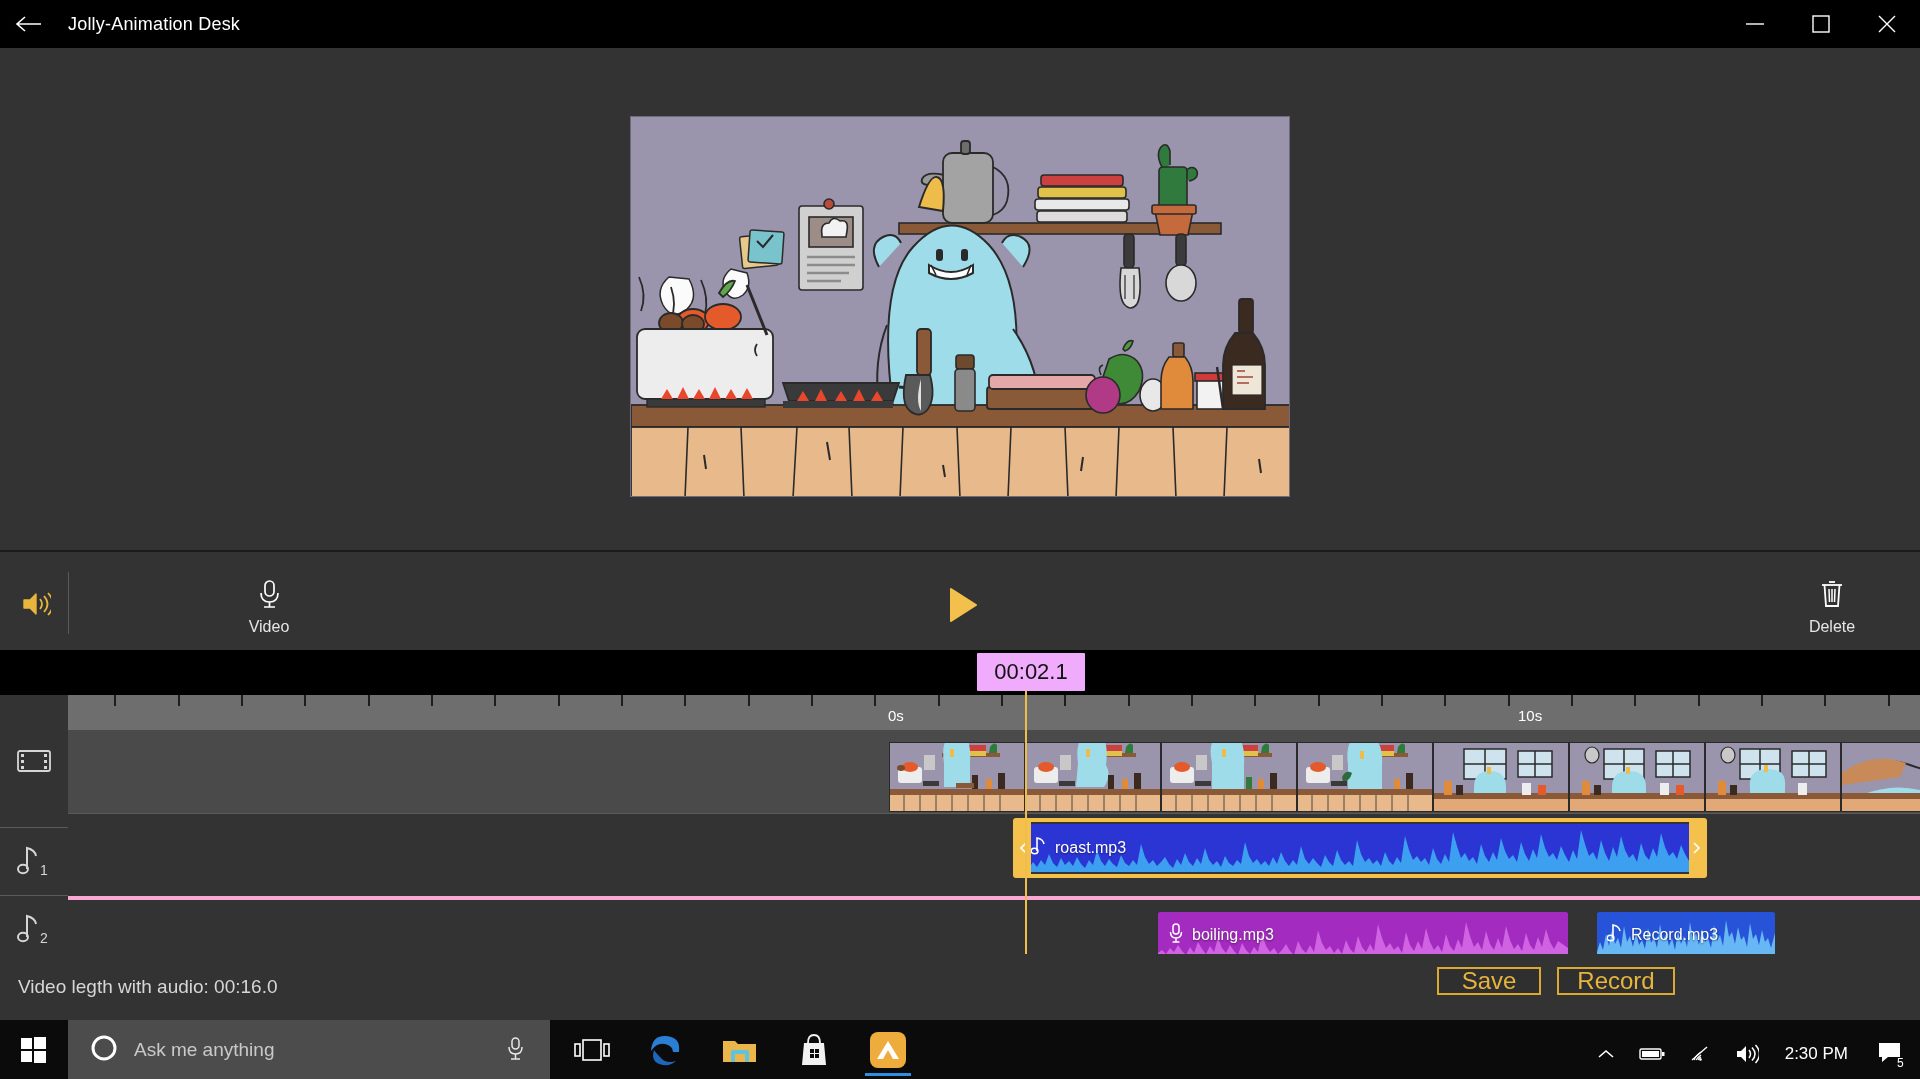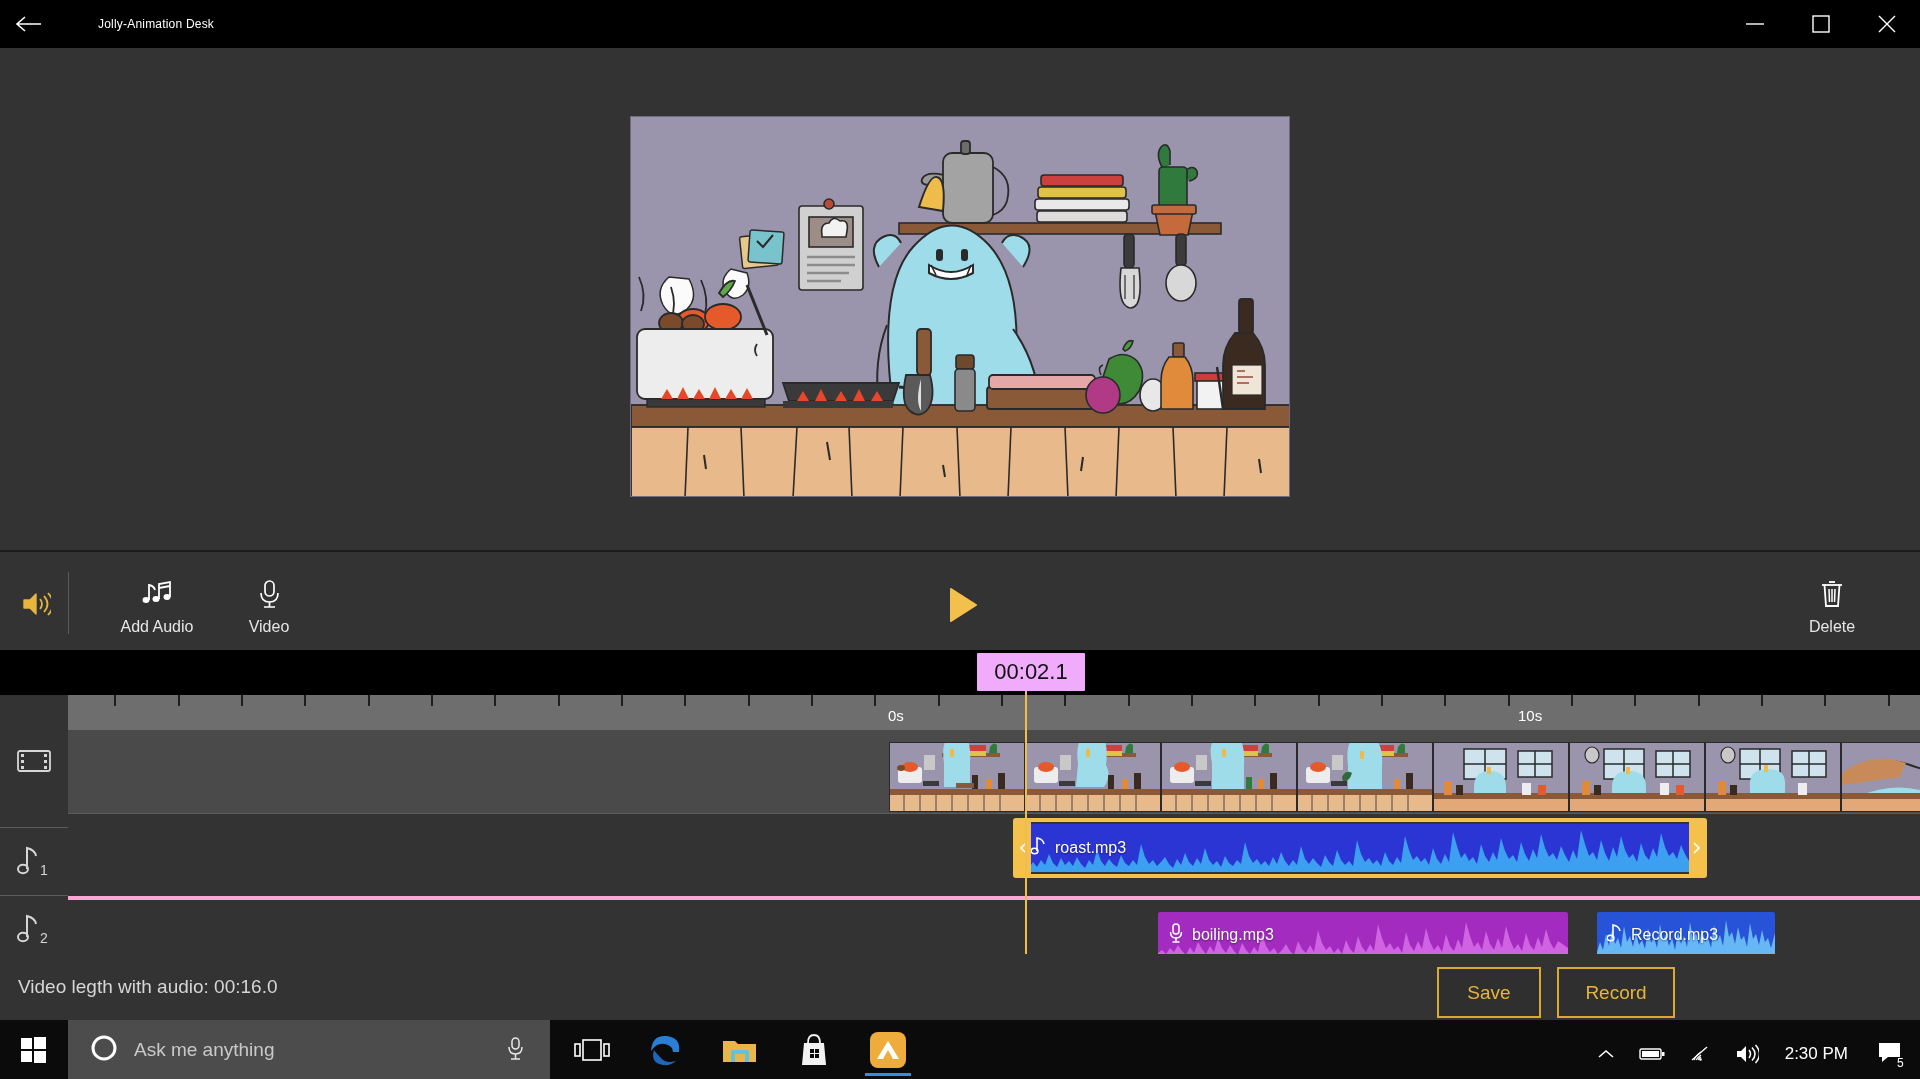--- a/index.html
+++ b/index.html
@@ -15,21 +15,21 @@
   .titlebar {
     position: absolute; top: 0; left: 0; width: 1920px; height: 48px;
     background: #000000; display: flex; align-items: center;
   }
   .back-btn {
     width: 56px; height: 48px; display: flex; align-items: center; justify-content: center;
     cursor: pointer;
   }
   .back-btn svg { display: block; }
   .title-text {
-    color: #ffffff; font-size: 12px; margin-left: 42px; letter-spacing: .2px;
+    color: #ffffff; font-size: 18px; margin-left: 12px; letter-spacing: .2px;
     white-space: nowrap;
   }
   .wincontrols { position: absolute; right: 0; top: 0; height: 48px; display: flex; }
   .wc { width: 66px; height: 48px; display: flex; align-items: center; justify-content: center; cursor: pointer; }
   .wc svg { display: block; }
 
   
   .preview-area {
     position: absolute; top: 48px; left: 0; width: 1920px; height: 502px;
     background: #333333;
@@ -119,23 +119,23 @@
     background: #f5c14d; display: flex; align-items: center; justify-content: center;
     z-index: 6; cursor: ew-resize;
   }
   .playhead { position: absolute; top: 45px; left: 1025px; width: 2px; height: 259px; background: #f0bc4a; z-index: 20; }
   .playhead-top { position: absolute; top: 41px; left: 1025px; width: 2px; height: 4px; background: #f0bc4a; z-index: 20; }
 
   
   .statusbar { position: absolute; top: 954px; left: 0; width: 1920px; height: 66px; background: #333333; }
   .status-text { position: absolute; left: 18px; top: 22px; color: #d6d6d6; font-size: 19px; }
   .btn-gold {
-    position: absolute; top: 13px; height: 51px;
+    position: absolute; top: 13px; height: 28px;
     border: 2px solid #d9a932; background: #2f2f2f; color: #e7b53d;
-    font-size: 19px; display: flex; align-items: center; justify-content: center; cursor: pointer;
+    font-size: 24px; display: flex; align-items: center; justify-content: center; cursor: pointer;
     font-family: "Liberation Sans", sans-serif;
   }
   .btn-save { right: 379px; width: 104px; }
   .btn-cancel { right: 245px; width: 118px; }
 
   
   .taskbar { position: absolute; top: 1020px; left: 0; width: 1920px; height: 59px; background: #0b0b0b; }
   .start-btn { position: absolute; left: 0; top: 0; width: 68px; height: 59px; display: flex; align-items: center; justify-content: center; cursor: pointer; }
   .cortana {
     position: absolute; left: 68px; top: 0; width: 482px; height: 59px; background: #4c4c4c;
@@ -336,35 +336,20 @@
 
   <div class="toolbar">
     <div class="vol-btn">
       <svg width="30" height="26" viewBox="0 0 30 26">
         <path d="M3 9 L9 9 L15 3 L15 23 L9 17 L3 17 Z" fill="#e8b53d" stroke="#e8b53d" stroke-width="1.4" stroke-linejoin="round"></path>
         <path d="M19 8 q4 5 0 10 M23 5 q7 8 0 16 M27 2 q10 11 0 22" stroke="#e8b53d" stroke-width="1.8" fill="none"></path>
       </svg>
     </div>
     <div class="tb-divider"></div>
 
-    <div class="tool tool-add">
-      <span class="ticon">
-        <svg width="32" height="28" viewBox="0 0 32 28">
-          <g stroke="#ffffff" stroke-width="1.8" fill="none">
-            <path d="M8 20 L8 5 q5 1 6 5"></path>
-            <ellipse cx="5" cy="20" rx="3.5" ry="3" fill="#ffffff" stroke="none"></ellipse>
-            <path d="M18 19 L18 4 L29 2 L29 17"></path>
-            <path d="M18 8 L29 6"></path>
-            <ellipse cx="15" cy="19" rx="3.5" ry="3" fill="#ffffff" stroke="none"></ellipse>
-            <ellipse cx="26" cy="17" rx="3.5" ry="3" fill="#ffffff" stroke="none"></ellipse>
-          </g>
-        </svg>
-      </span>
-      <span class="tlabel">Add Audio</span>
-    </div>
 
     <div class="tool tool-rec">
       <span class="ticon">
         <svg width="24" height="30" viewBox="0 0 24 30">
           <rect x="8" y="2" width="9" height="15" rx="4.5" stroke="#ffffff" stroke-width="1.7" fill="none"></rect>
           <path d="M4 14 q0 9 8.5 9 q8.5 0 8.5 -9" stroke="#ffffff" stroke-width="1.7" fill="none"></path>
           <path d="M12.5 23 L12.5 28 M7 28 L18 28" stroke="#ffffff" stroke-width="1.7"></path>
         </svg>
       </span>
       <span class="tlabel">Video</span>

